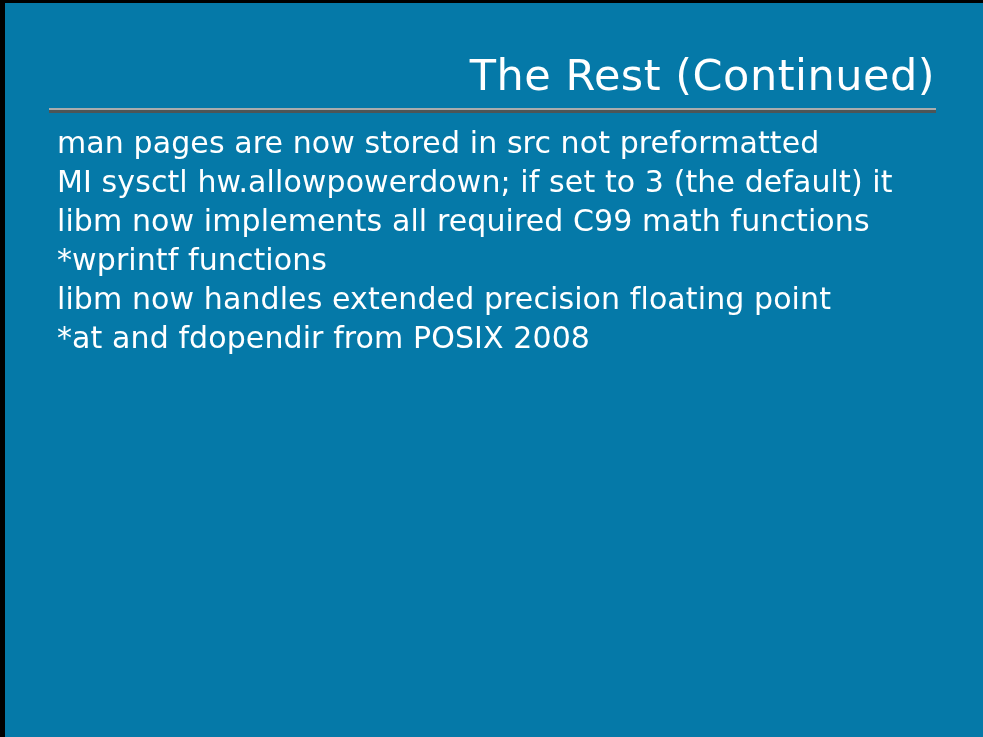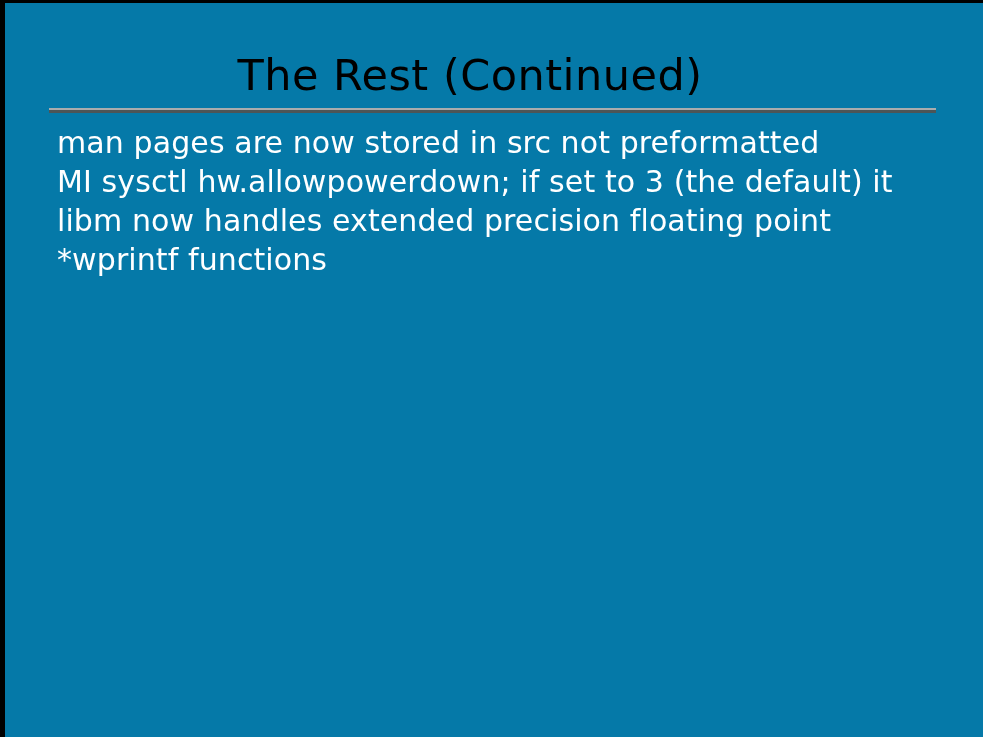--- a/index.html
+++ b/index.html
@@ -34,22 +34,22 @@
     top: 0;
     width: 978px;
     height: 110px;
   }
 
   #slide-title {
     position: absolute;
     left: 0;
     top: 45px;
     width: 930px;
-    text-align: center;
-    color: #000000;
+    text-align: right;
+    color: #ffffff;
     font-family: "DejaVu Sans", sans-serif;
     font-size: 43px;
     font-weight: 400;
     line-height: 54px;
     letter-spacing: 0.5px;
     white-space: nowrap;
   }
 
   
   #title-rule {
@@ -100,17 +100,19 @@
 
     <div id="title-rule">
       <div class="rule-light"></div>
       <div class="rule-dark"></div>
     </div>
   </div>
 
   <div id="body-block">
     <div class="body-line">man pages are now stored in src not preformatted</div>
     <div class="body-line">MI sysctl hw.allowpowerdown; if set to 3 (the default) it</div>
+    <div class="body-line">libm now implements all required C99 math functions</div>
+    <div class="body-line">*wprintf functions</div>
     <div class="body-line">libm now handles extended precision floating point</div>
-    <div class="body-line">*wprintf functions</div>
+    <div class="body-line">*at and fdopendir from POSIX 2008</div>
   </div>
 
 </div>
 
 </body></html>

